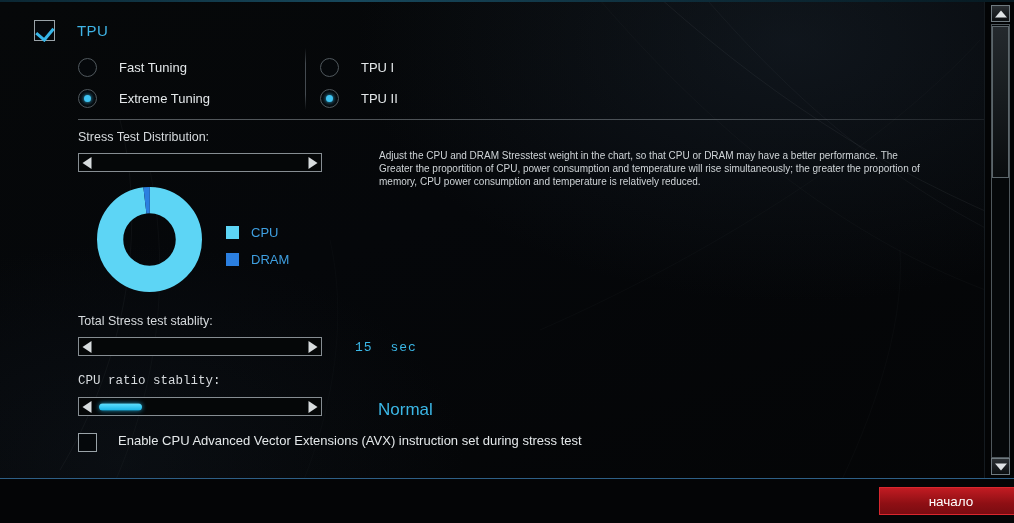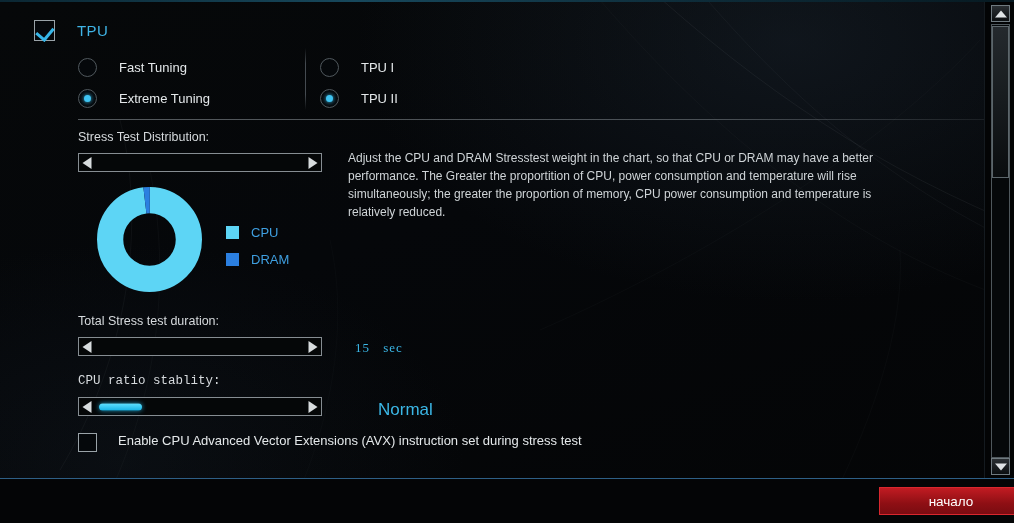--- a/index.html
+++ b/index.html
@@ -83,28 +83,28 @@
   
   .sdist-label { position:absolute; left:78px; top:130px; }
   .sdist-slider { position:absolute; left:78px; top:153px; }
 
   .donut-wrap { position:absolute; left:97px; top:187px; width:105px; height:105px; }
   .legend { position:absolute; left:226px; top:219px; }
   .leg-row { display:flex; align-items:center; height:27px; }
   .leg-sw { width:13px; height:13px; flex:0 0 auto; }
   .leg-tx { font-size:13px; margin-left:12px; color:#3f9fe0; }
 
-  .desc { position:absolute; left:348px; top:149px; width:548px;
-          color:#cfd4d7; font-size:12px; line-height:18px; }
+  .desc { position:absolute; left:379px; top:149px; width:548px;
+          color:#cfd4d7; font-size:10px; line-height:13px; }
 
   
   .dur-label { position:absolute; left:78px; top:314px; }
   .dur-slider { position:absolute; left:78px; top:337px; }
   .dur-val { position:absolute; left:355px; top:340px; color:#3bb7e6;
-             font-family:Liberation Serif, serif; font-size:13px; letter-spacing:1px; }
+             font-family:Liberation Mono, monospace; font-size:13px; letter-spacing:1px; }
 
   .stab-label { position:absolute; left:78px; top:374px;font-family:Liberation Mono, monospace; }
   .stab-slider { position:absolute; left:78px; top:397px; }
   .stab-val { position:absolute; left:378px; top:400px; color:#3bb7e6; font-size:17px; }
 
   
   .avx { position:absolute; left:78px; top:433px; display:flex; align-items:flex-start; }
   .chk-avx { width:19px; height:19px; border:1px solid #9aa3a8; background:#05080b; flex:0 0 auto; }
   .avx-label { color:#e4e8ea; font-size:13px; margin-left:21px; }
 
@@ -211,21 +211,21 @@
         <span class="leg-tx">CPU</span>
       </div>
       <div class="leg-row">
         <span class="leg-sw" style="background:#2B7FE0"></span>
         <span class="leg-tx">DRAM</span>
       </div>
     </div>
 
     <div class="desc">Adjust the CPU and DRAM Stresstest weight in the chart, so that CPU or DRAM may have a better performance. The Greater the proportition of CPU, power consumption and temperature will rise simultaneously; the greater the proportion of memory, CPU power consumption and temperature is relatively reduced.</div>
 
-    <div class="fieldlabel dur-label">Total Stress test duration:</div>
+    <div class="fieldlabel dur-label">Total Stress test stablity:</div>
     <div class="slider dur-slider">
       <span class="arrow left"></span>
       <span class="track"></span>
       <span class="arrow right"></span>
     </div>
     <div class="dur-val">
       <span>15</span>
       <span style="margin-left:9px">sec</span>
     </div>
 

